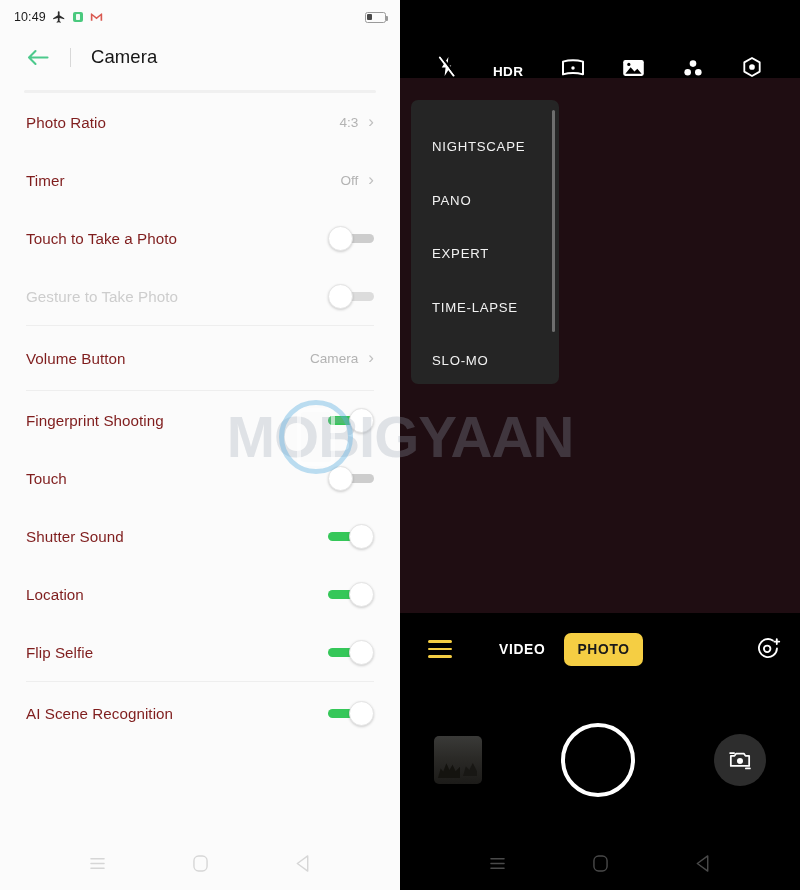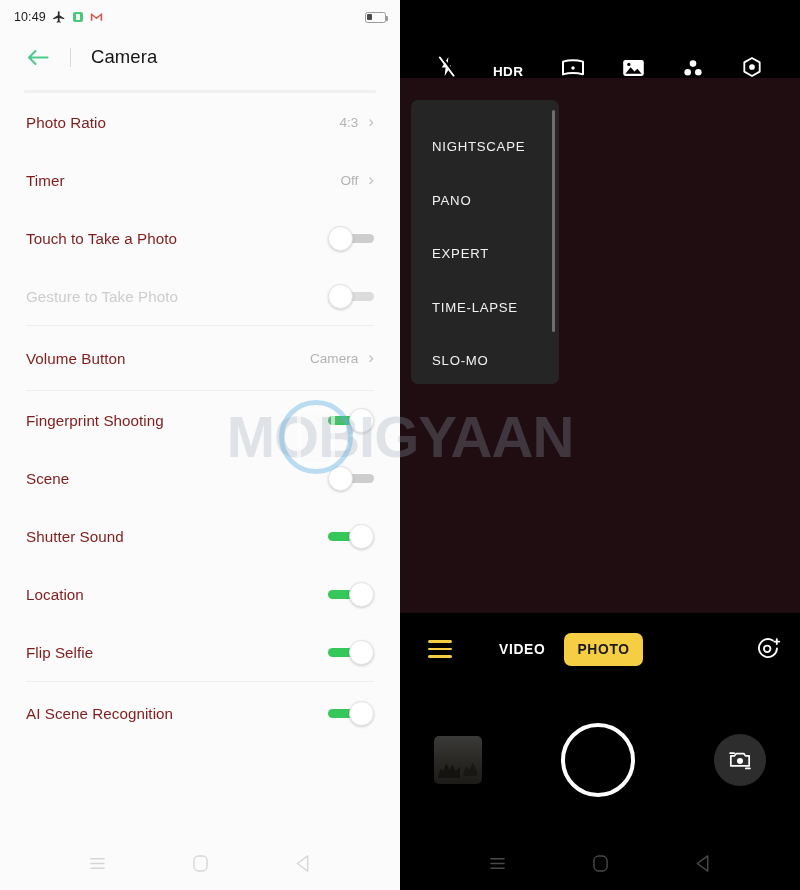--- a/index.html
+++ b/index.html
@@ -503,21 +503,21 @@
         <div class="srow">
           <span class="srow-label">Fingerprint Shooting</span>
           <span class="srow-right">
             <span class="toggle on">
               <span class="track"></span>
                 <span class="knob"></span>
             </span>
           </span>
         </div>
         <div class="srow">
-          <span class="srow-label">Scene</span>
+          <span class="srow-label">Touch</span>
           <span class="srow-right">
             <span class="toggle off">
               <span class="track"></span>
                 <span class="knob"></span>
             </span>
           </span>
         </div>
         <div class="srow">
           <span class="srow-label">Shutter Sound</span>
           <span class="srow-right">

